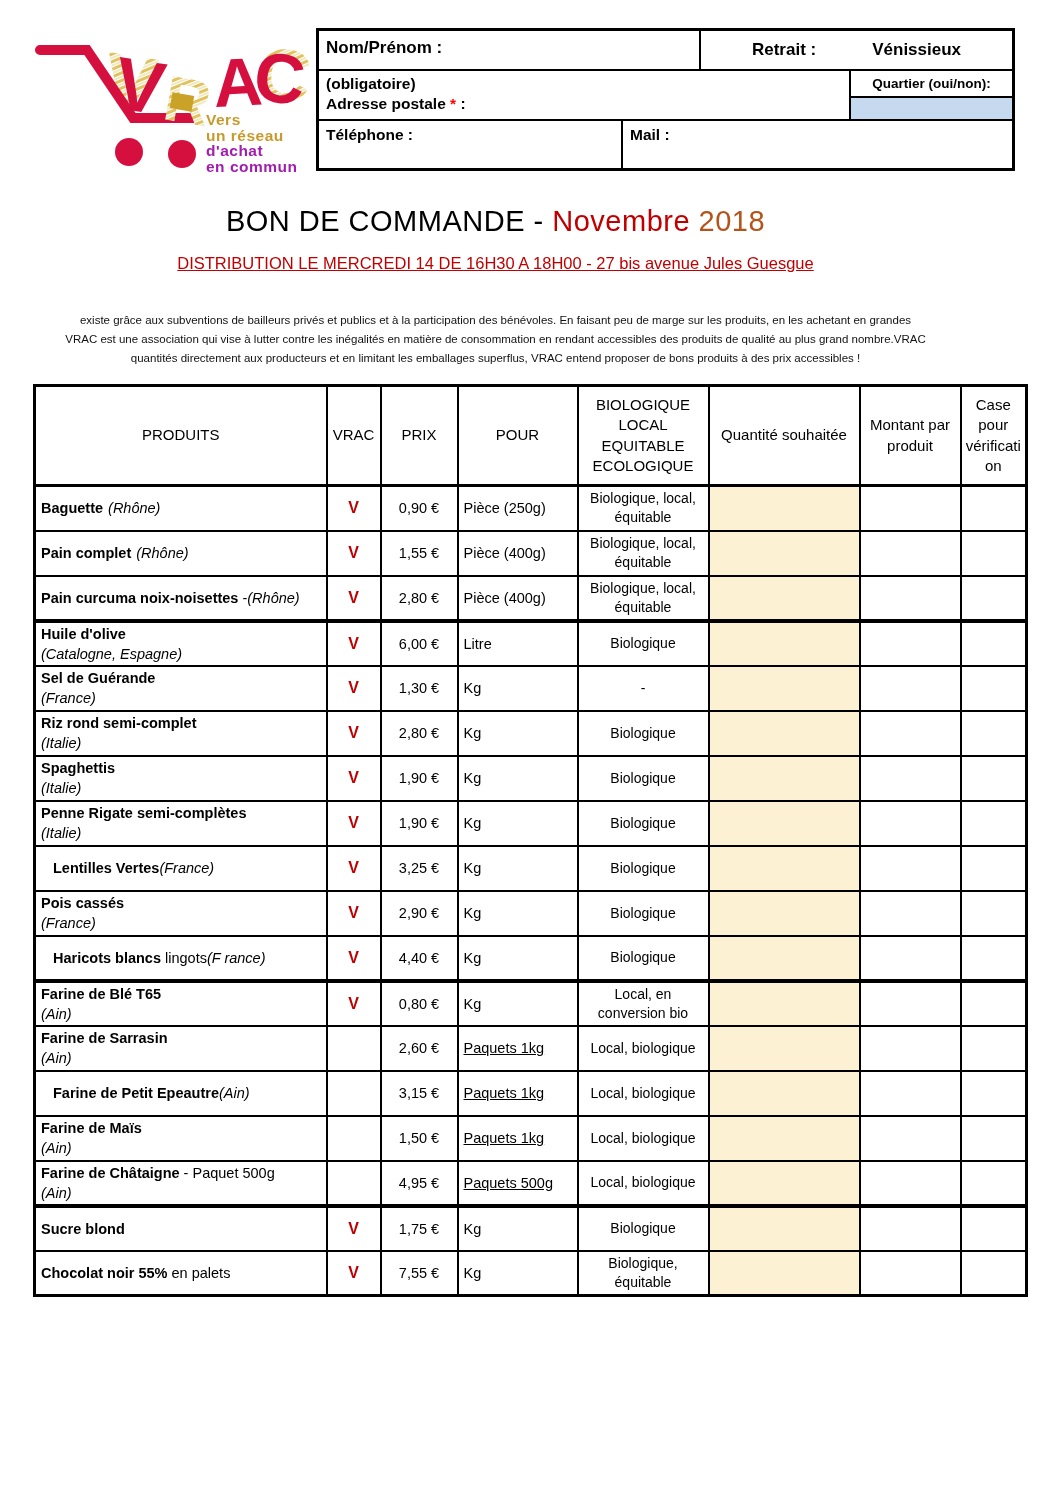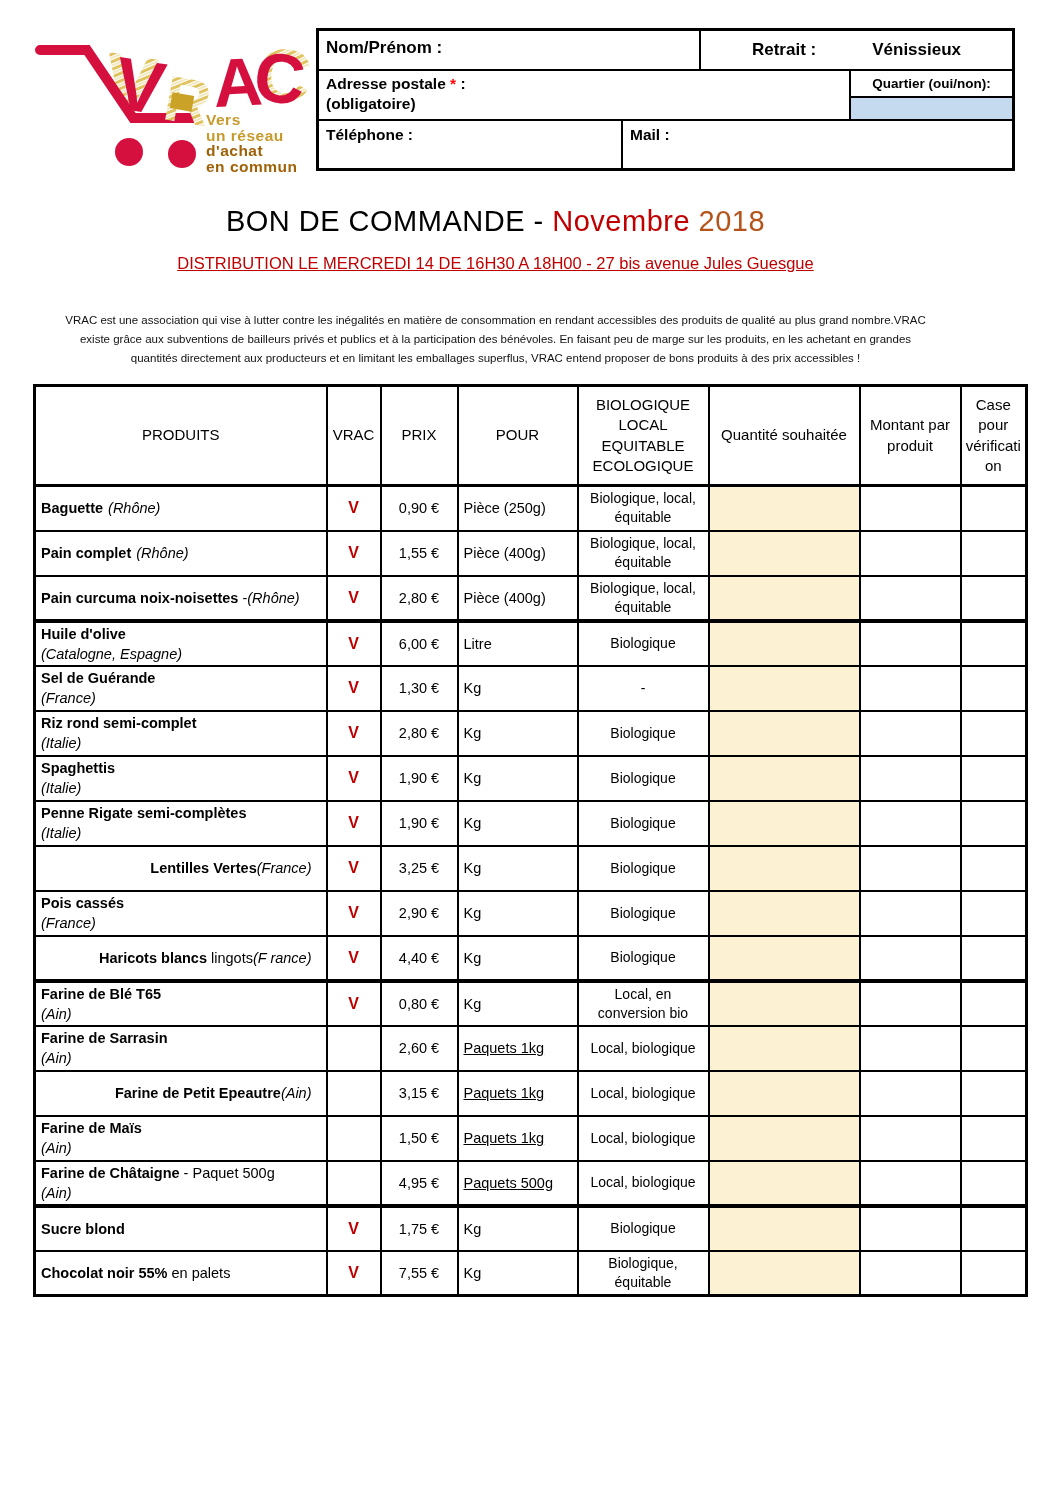--- a/index.html
+++ b/index.html
@@ -4,21 +4,21 @@
 <style>
   html,body{margin:0;padding:0;background:#fff;}
   body{width:1058px;height:1497px;position:relative;font-family:"Liberation Sans",sans-serif;color:#000;overflow:hidden;}
 
   
   .header-row{display:flex;justify-content:space-between;align-items:flex-start;padding:28px 43px 0 33px;}
   .logo-box{position:relative;width:282px;height:150px;flex:0 0 auto;}
   .logo-box svg{position:absolute;left:0;top:0;}
   .tagline{position:absolute;left:173px;top:84px;font-weight:bold;font-size:15.5px;line-height:15.5px;letter-spacing:.5px;}
   .tag-gold{color:#C79A2B;}
-  .tag-red{color:#a16207;}
+  .tag-red{color:#a21caf;}
 
   .cform{width:693px;border:3px solid #000;font-weight:bold;flex:0 0 auto;}
   .cf-row{display:flex;}
   .cf-r1{height:38px;}
   .cf-r2{height:48px;border-top:2.5px solid #000;}
   .cf-r3{height:47px;border-top:2.5px solid #000;}
   .cf-nom{width:380px;font-size:17px;padding:7px 0 0 7px;box-sizing:border-box;}
   .cf-retrait{flex:1;border-left:2.5px solid #000;display:flex;justify-content:center;gap:56px;padding-top:9px;font-size:17px;box-sizing:border-box;}
   .cf-adresse{width:530px;font-size:15.5px;padding:3px 0 0 7px;line-height:20px;box-sizing:border-box;}
   .red-star{color:#FF0000;}
@@ -45,21 +45,21 @@
   .th-case{font-size:11.5px;line-height:1.25;word-break:break-word;margin-left:7px;}
   .ptable thead th{border-bottom:3px solid #000;}
   .ptable tbody tr{height:45px;}
   tr.gend td{border-bottom:4px solid #000;}
 
   .c-prod{padding:1px 4px 1px 5px;font-size:14.5px;line-height:1.38;vertical-align:middle;}
   .pname{font-weight:bold;}
   .psuffix{font-weight:normal;}
   .porigin{font-style:italic;font-weight:normal;}
   .ml{margin-left:5px;}
-  .prow{display:flex;justify-content:flex-end;align-items:baseline;padding-right:10px;margin-left:12px;}
+  .prow{display:flex;justify-content:flex-start;align-items:baseline;padding-right:10px;margin-left:12px;}
   .c-vrac{text-align:center;vertical-align:middle;color:#C00000;font-weight:bold;font-size:16px;}
   .c-prix{text-align:center;vertical-align:middle;font-size:14.5px;}
   .c-pour{padding-left:5px;vertical-align:middle;font-size:14.5px;}
   .c-pour.u{text-decoration:underline;}
   .c-bio{text-align:center;vertical-align:middle;font-size:14px;line-height:1.35;}
   .c-qty{background:#FCF2D3;}
 </style>
 </head>
 <body>
 
@@ -101,46 +101,46 @@
   <div class="cform">
     <div class="cf-row cf-r1">
       <div class="cf-nom">Nom/Prénom :</div>
       <div class="cf-retrait">
         <span>Retrait :</span>
         <span>Vénissieux</span>
       </div>
     </div>
     <div class="cf-row cf-r2">
       <div class="cf-adresse">
+        <div>(obligatoire)</div>
         <div>
           <span>Adresse postale</span>
           <span class="red-star">*</span><span> :</span>
         </div>
-        <div>(obligatoire)</div>
       </div>
       <div class="cf-quartier">
         <div class="cf-quartier-label">Quartier (oui/non):</div>
         <div class="cf-quartier-input"></div>
       </div>
     </div>
     <div class="cf-row cf-r3">
       <div class="cf-tel">Téléphone :</div>
       <div class="cf-mail">Mail :</div>
     </div>
   </div>
 </div>
 
 <div class="center-band">
   <div class="doc-title">
     <span>BON DE COMMANDE - </span><span class="t-red">Novembre </span><span class="t-brown">2018</span>
   </div>
   <div class="doc-subtitle">DISTRIBUTION LE MERCREDI 14 DE 16H30 A 18H00 - 27 bis avenue Jules Guesgue</div>
   <div class="intro">
+    <div>existe grâce aux subventions de bailleurs privés et publics et à la participation des bénévoles. En faisant peu de marge sur les produits, en les achetant en grandes</div>
     <div>VRAC est une association qui vise à lutter contre les inégalités en matière de consommation en rendant accessibles des produits de qualité au plus grand nombre.VRAC</div>
-    <div>existe grâce aux subventions de bailleurs privés et publics et à la participation des bénévoles. En faisant peu de marge sur les produits, en les achetant en grandes</div>
     <div>quantités directement aux producteurs et en limitant les emballages superflus, VRAC entend proposer de bons produits à des prix accessibles !</div>
   </div>
 </div>
 
 <table class="ptable">
   <colgroup>
     <col style="width:292px">
       <col style="width:54px">
       <col style="width:77px">
       <col style="width:120px">

